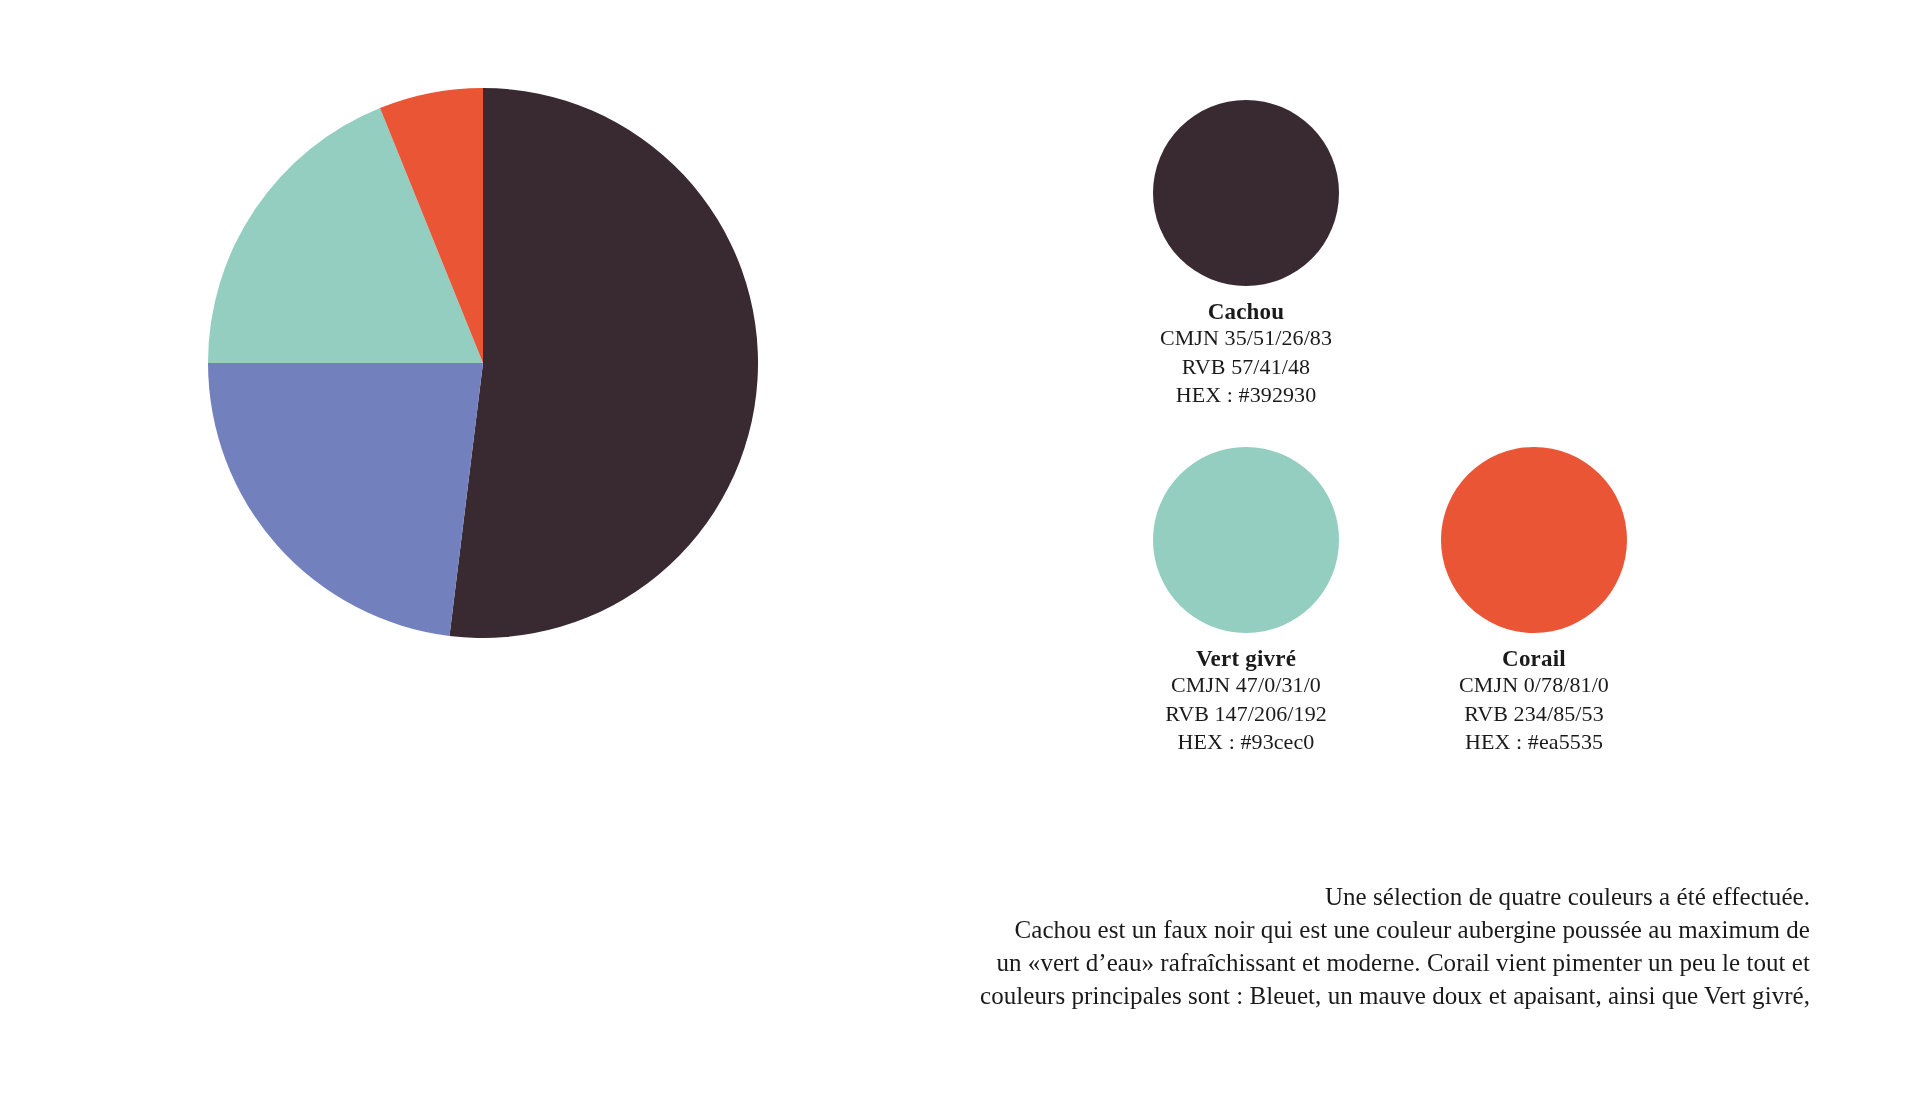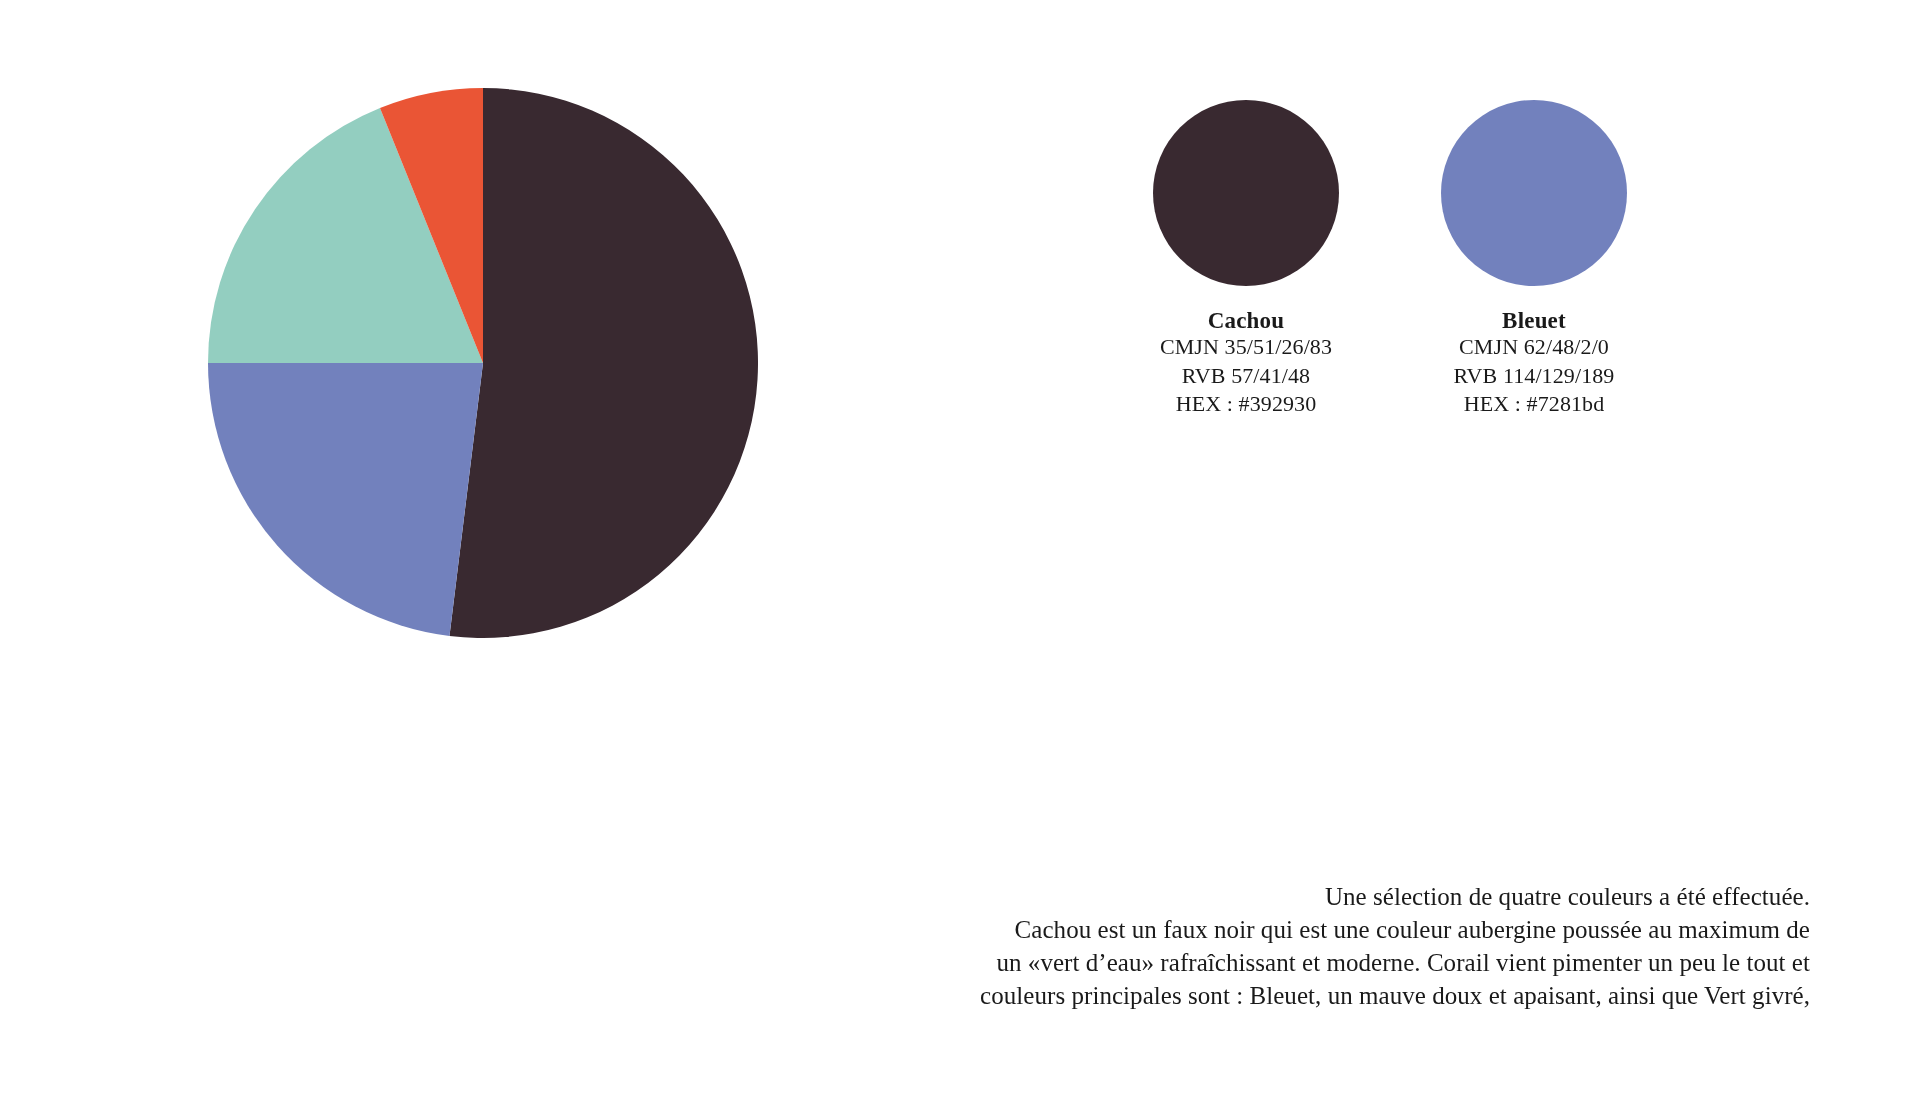--- a/index.html
+++ b/index.html
@@ -52,21 +52,21 @@
     display: flex;
     flex-direction: column;
     align-items: center;
   }
   .swatch-disc {
     width: 186px;
     height: 186px;
     border-radius: 50%;
   }
   .swatch-name {
-    margin-top: 23px;
+    margin-top: 14px;
     font-weight: bold;
     font-size: 23px;
     line-height: 1.05;
     letter-spacing: 0.2px;
   }
   .swatch-spec {
     font-size: 22px;
     line-height: 1.30;
     letter-spacing: 0.1px;
     text-align: left;
@@ -108,30 +108,42 @@
   <div class="swatch-row">
 
     <div class="swatch-cell">
       <div class="swatch-disc" style="background: rgb(57, 41, 48);"></div>
       <div class="swatch-name">Cachou</div>
       <div class="swatch-spec">CMJN 35/51/26/83</div>
       <div class="swatch-spec">RVB 57/41/48</div>
       <div class="swatch-spec">HEX : #392930</div>
     </div>
 
+
+  </div>
+
+  <div class="swatch-row">
+
     <div class="swatch-cell">
-      <div class="swatch-disc" style="background: rgb(114, 129, 189);"></div>
-      <div class="swatch-name">Bleuet</div>
-      <div class="swatch-spec">CMJN 62/48/2/0</div>
-      <div class="swatch-spec">RVB 114/129/189</div>
-      <div class="swatch-spec">HEX : #7281bd</div>
+      <div class="swatch-disc" style="background: rgb(147, 206, 192);"></div>
+      <div class="swatch-name">Vert givré</div>
+      <div class="swatch-spec">CMJN 47/0/31/0</div>
+      <div class="swatch-spec">RVB 147/206/192</div>
+      <div class="swatch-spec">HEX : #93cec0</div>
+    </div>
+
+    <div class="swatch-cell">
+      <div class="swatch-disc" style="background: rgb(234, 85, 53);"></div>
+      <div class="swatch-name">Corail</div>
+      <div class="swatch-spec">CMJN 0/78/81/0</div>
+      <div class="swatch-spec">RVB 234/85/53</div>
+      <div class="swatch-spec">HEX : #ea5535</div>
     </div>
 
   </div>
-
 </div>
 
 <div id="description-block">
   <span class="desc-line">Une sélection de quatre couleurs a été effectuée.</span>
   <span class="desc-line">Cachou est un faux noir qui est une couleur aubergine poussée au maximum de</span>
   <span class="desc-line">un «vert d’eau» rafraîchissant et moderne. Corail vient pimenter un peu le tout et</span>
   <span class="desc-line">couleurs principales sont : Bleuet, un mauve doux et apaisant, ainsi que Vert givré,</span>
 </div>
 
 </body></html>

